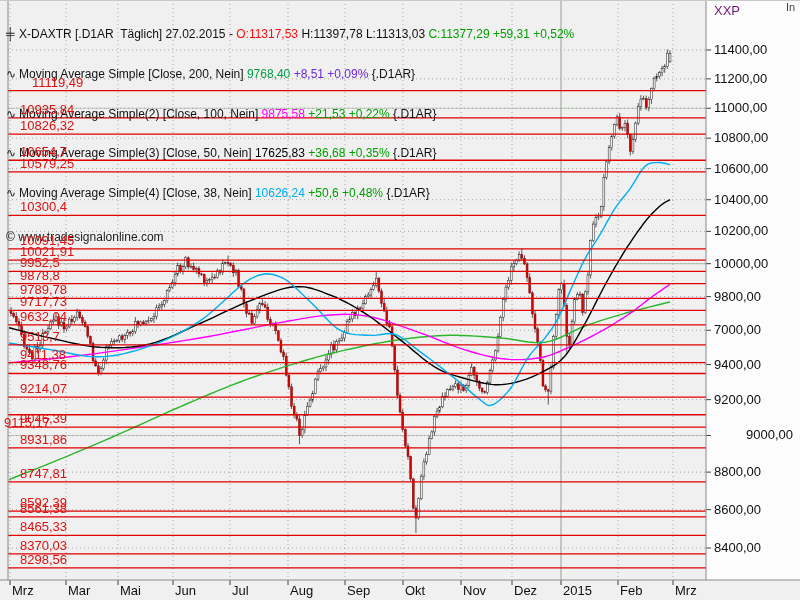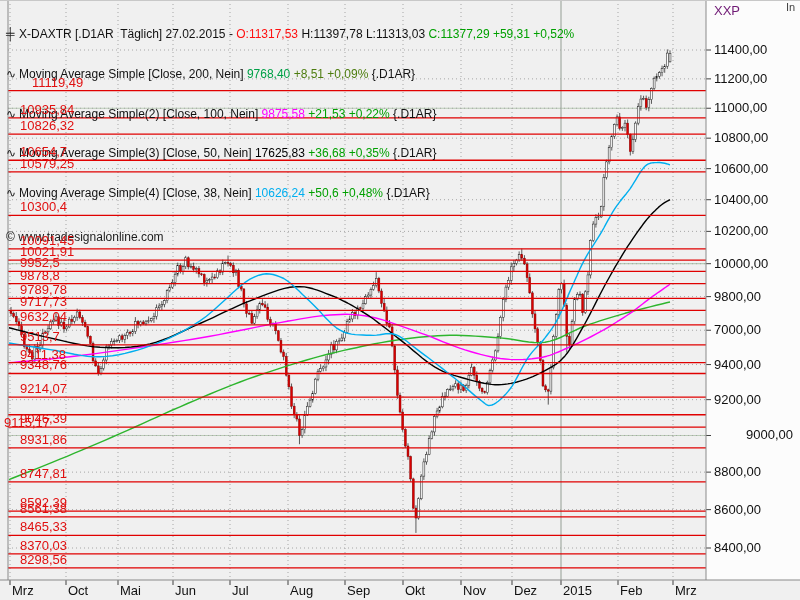--- a/index.html
+++ b/index.html
@@ -621,21 +621,21 @@
       <line x1="8" x2="706" y1="553.8286740242066" y2="553.8286740242066" stroke="#e00000" stroke-width="1.3"></line>
       <line x1="8" x2="706" y1="567.81307863771" y2="567.81307863771" stroke="#e00000" stroke-width="1.3"></line>
       <line x1="0" x2="800" y1="580" y2="580" stroke="#8a8a8a" stroke-width="1.2"></line>
       <line x1="8" x2="8" y1="0" y2="580" stroke="#8a8a8a" stroke-width="1"></line>
       <line x1="706" x2="706" y1="0" y2="580" stroke="#8a8a8a" stroke-width="1"></line>
       <line x1="0" x2="800" y1="0.5" y2="0.5" stroke="#c8c8c8" stroke-width="1"></line>
     </svg>
 
   <div id="legend" class="ovl">
     <div class="lgrow"><span class="ico">╪</span><span>X-DAXTR [.D1AR  Täglich] 27.02.2015 - </span><span id="t-open" style="color: rgb(255, 16, 16);">O:11317,53 </span><span>H:11397,78 L:11313,03 </span><span id="t-close" style="color: rgb(0, 160, 0);">C:11377,29 +59,31 +0,52%</span></div>
-    <div class="lgrow"><span class="ico">∿</span><span>Moving Average Simple [Close, 200, Nein] </span><span class="maval" style="color: rgb(0, 160, 71);">9768,40</span><span> </span><span class="machg" style="color: #4d7c0f;">+8,51 +0,09% </span><span>{.D1AR}</span></div>
+    <div class="lgrow"><span class="ico">∿</span><span>Moving Average Simple [Close, 200, Nein] </span><span class="maval" style="color: rgb(0, 160, 71);">9768,40</span><span> </span><span class="machg" style="color: #6d28d9;">+8,51 +0,09% </span><span>{.D1AR}</span></div>
     <div class="lgrow"><span class="ico">∿</span><span>Moving Average Simple(2) [Close, 100, Nein] </span><span class="maval" style="color: rgb(255, 0, 255);">9875,58</span><span> </span><span class="machg" style="color: rgb(0, 160, 0);">+21,53 +0,22% </span><span>{.D1AR}</span></div>
     <div class="lgrow"><span class="ico">∿</span><span>Moving Average Simple(3) [Close, 50, Nein] </span><span class="maval" style="color: rgb(0, 0, 0);">17625,83</span><span> </span><span class="machg" style="color: rgb(0, 160, 0);">+36,68 +0,35% </span><span>{.D1AR}</span></div>
     <div class="lgrow"><span class="ico">∿</span><span>Moving Average Simple(4) [Close, 38, Nein] </span><span class="maval" style="color: rgb(0, 174, 239);">10626,24</span><span> </span><span class="machg" style="color: rgb(0, 160, 0); margin-top: 41px;">+50,6 +0,48% </span><span>{.D1AR}</span></div>
     <div id="watermark" class="lgrow">© www.tradesignalonline.com</div>
   </div>
 
   <div id="xxp" class="ovl">XXP</div>
   <div id="corner-frag" class="ovl">In</div>
 <div class="ytick" style="left: 714px; top: 43px;">11400,00</div>
     <div class="ytick" style="left: 714px; top: 71.8635px;">11200,00</div>
@@ -647,21 +647,21 @@
     <div class="ytick" style="left: 714px; top: 256.674px;">10000,00</div>
     <div class="ytick" style="left: 714px; top: 289.619px;">9800,00</div>
     <div class="ytick" style="left: 714px; top: 323.244px;">7000,00</div>
     <div class="ytick" style="left: 714px; top: 357.577px;">9400,00</div>
     <div class="ytick" style="left: 714px; top: 392.648px;">9200,00</div>
     <div class="ytick" style="left: 746px; top: 428.49px;">9000,00</div>
     <div class="ytick" style="left: 714px; top: 465.138px;">8800,00</div>
     <div class="ytick" style="left: 714px; top: 502.628px;">8600,00</div>
     <div class="ytick" style="left: 714px; top: 541px;">8400,00</div>
     <div class="mlab" style="left: 12px; top: 584px;">Mrz</div>
-    <div class="mlab" style="left: 68px; top: 584px;">Oct</div>
+    <div class="mlab" style="left: 68px; top: 584px;">Mar</div>
     <div class="mlab" style="left: 120px; top: 584px;">Mai</div>
     <div class="mlab" style="left: 175px; top: 584px;">Jun</div>
     <div class="mlab" style="left: 232px; top: 584px;">Jul</div>
     <div class="mlab" style="left: 290px; top: 584px;">Aug</div>
     <div class="mlab" style="left: 347px; top: 584px;">Sep</div>
     <div class="mlab" style="left: 405px; top: 584px;">Okt</div>
     <div class="mlab" style="left: 463px; top: 584px;">Nov</div>
     <div class="mlab" style="left: 514px; top: 584px;">Dez</div>
     <div class="mlab" style="left: 563px; top: 584px;">2015</div>
     <div class="mlab" style="left: 620px; top: 584px;">Feb</div>

